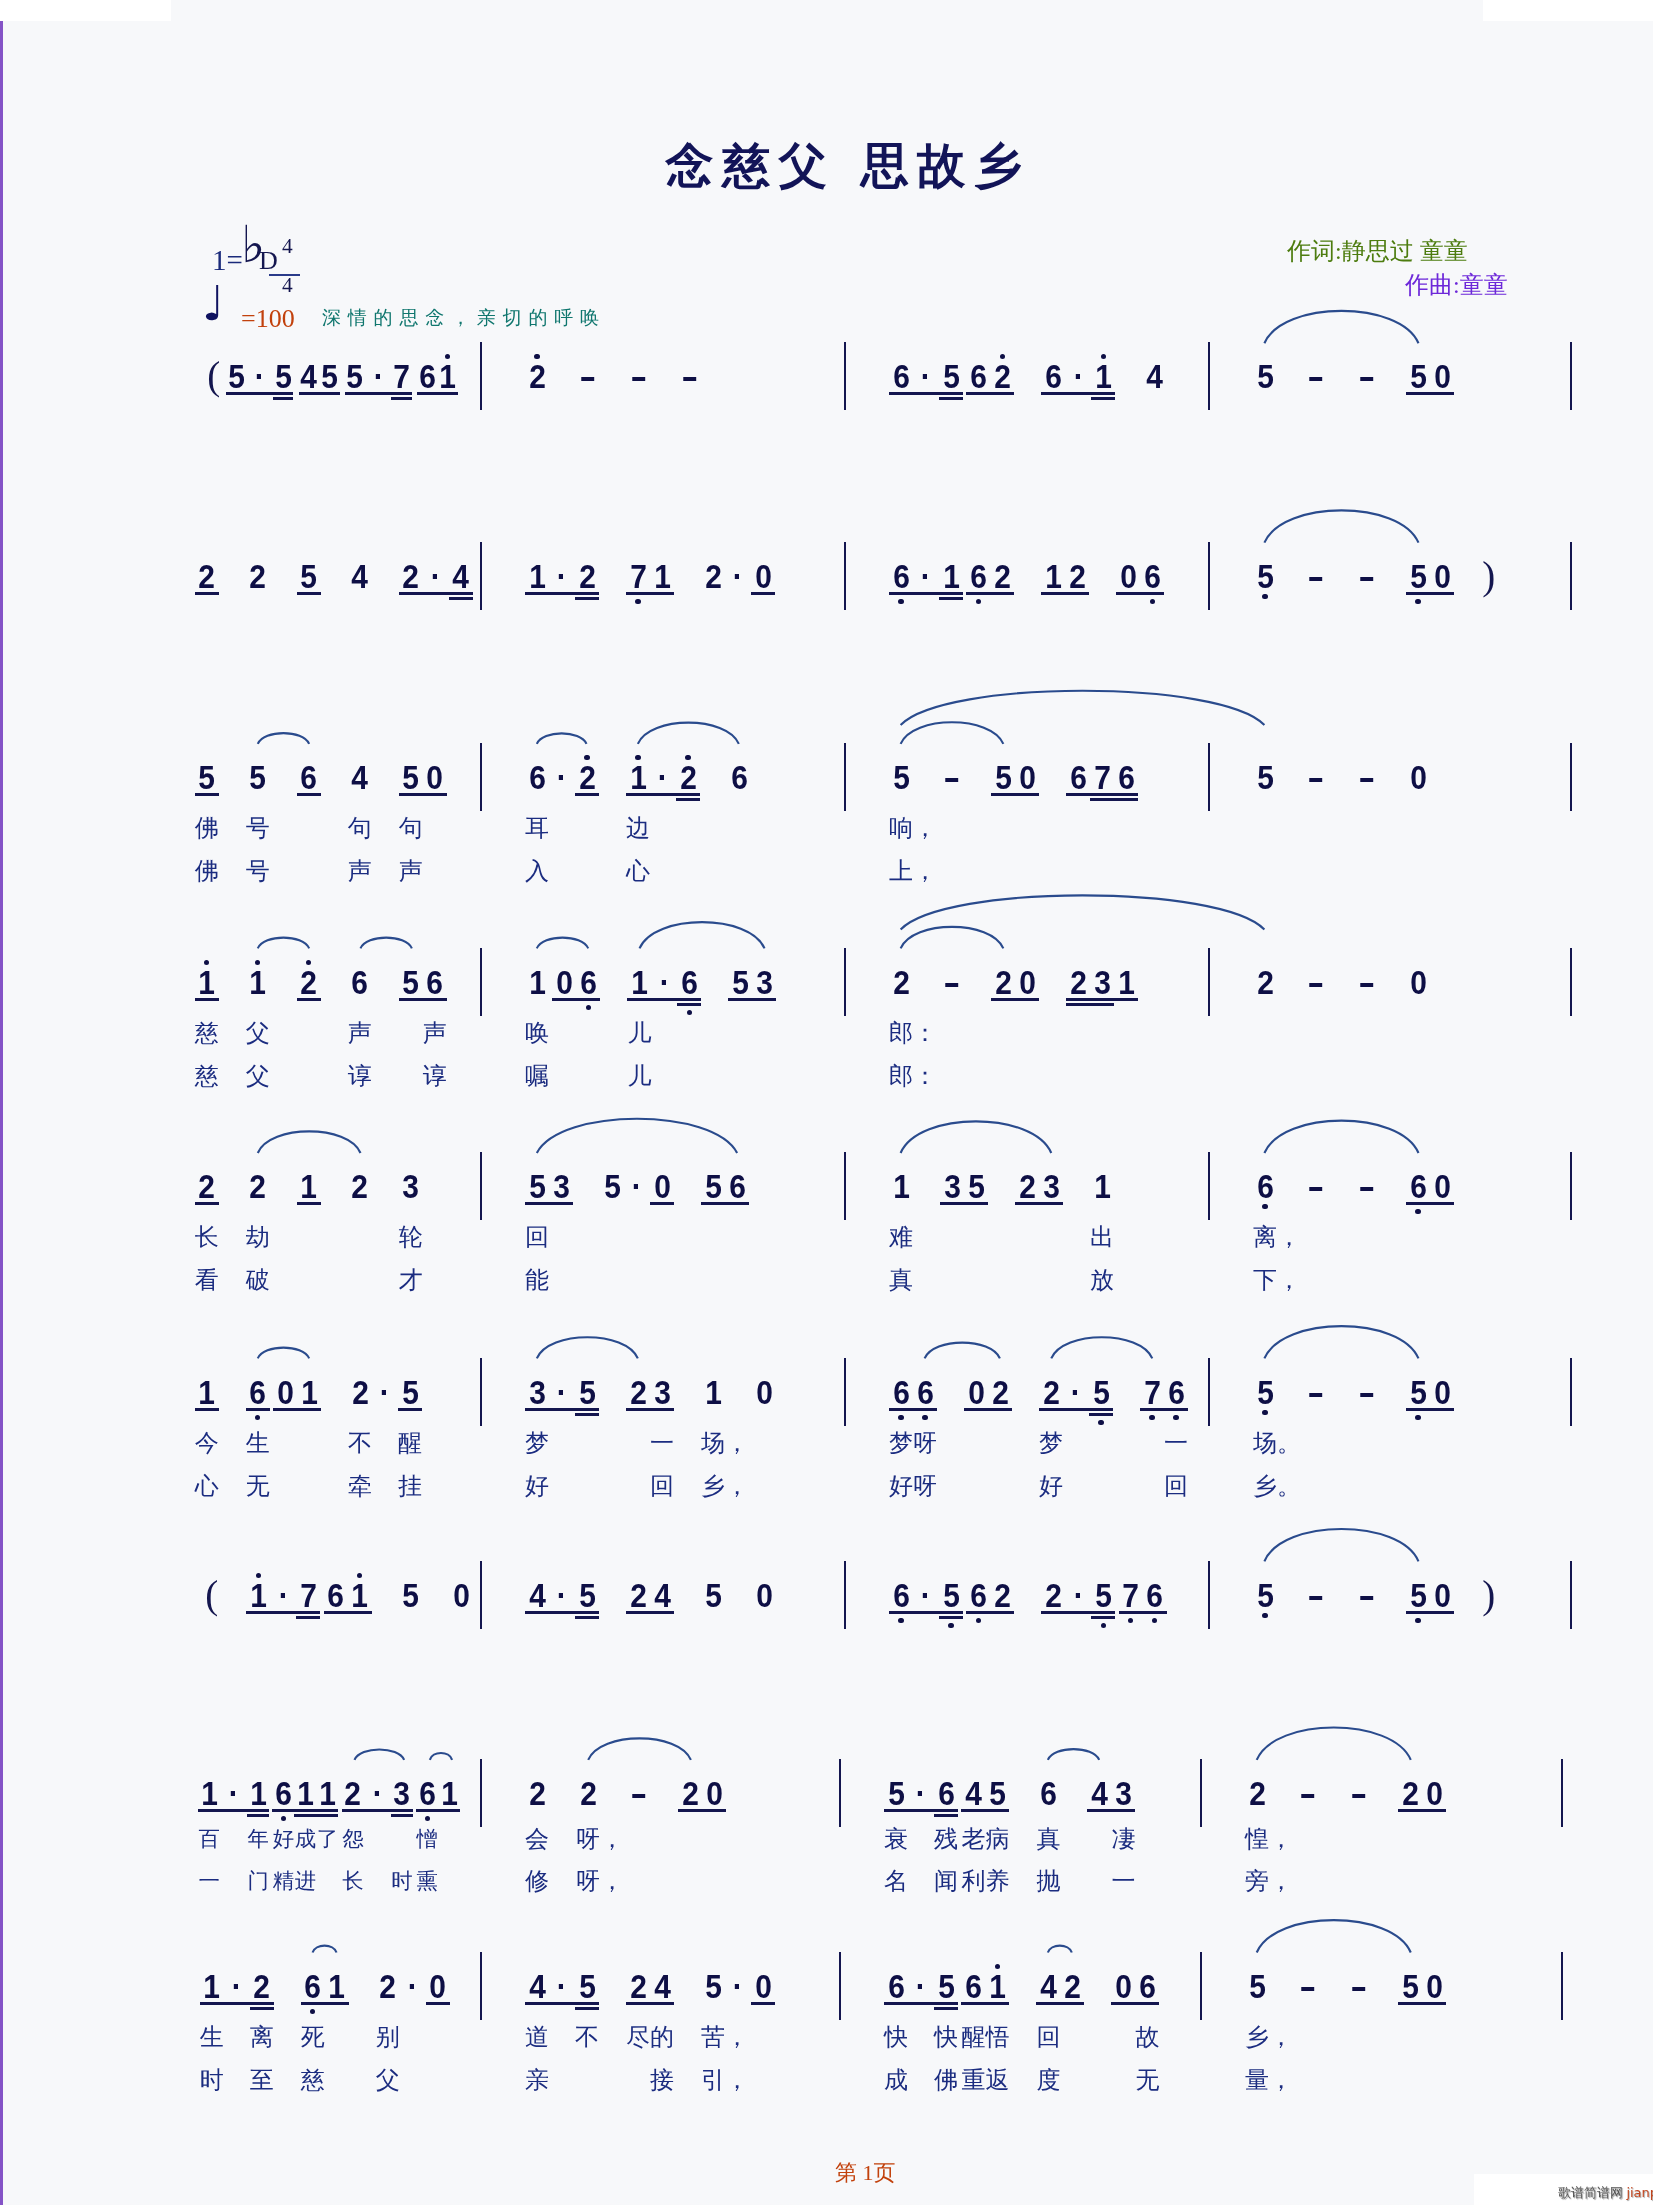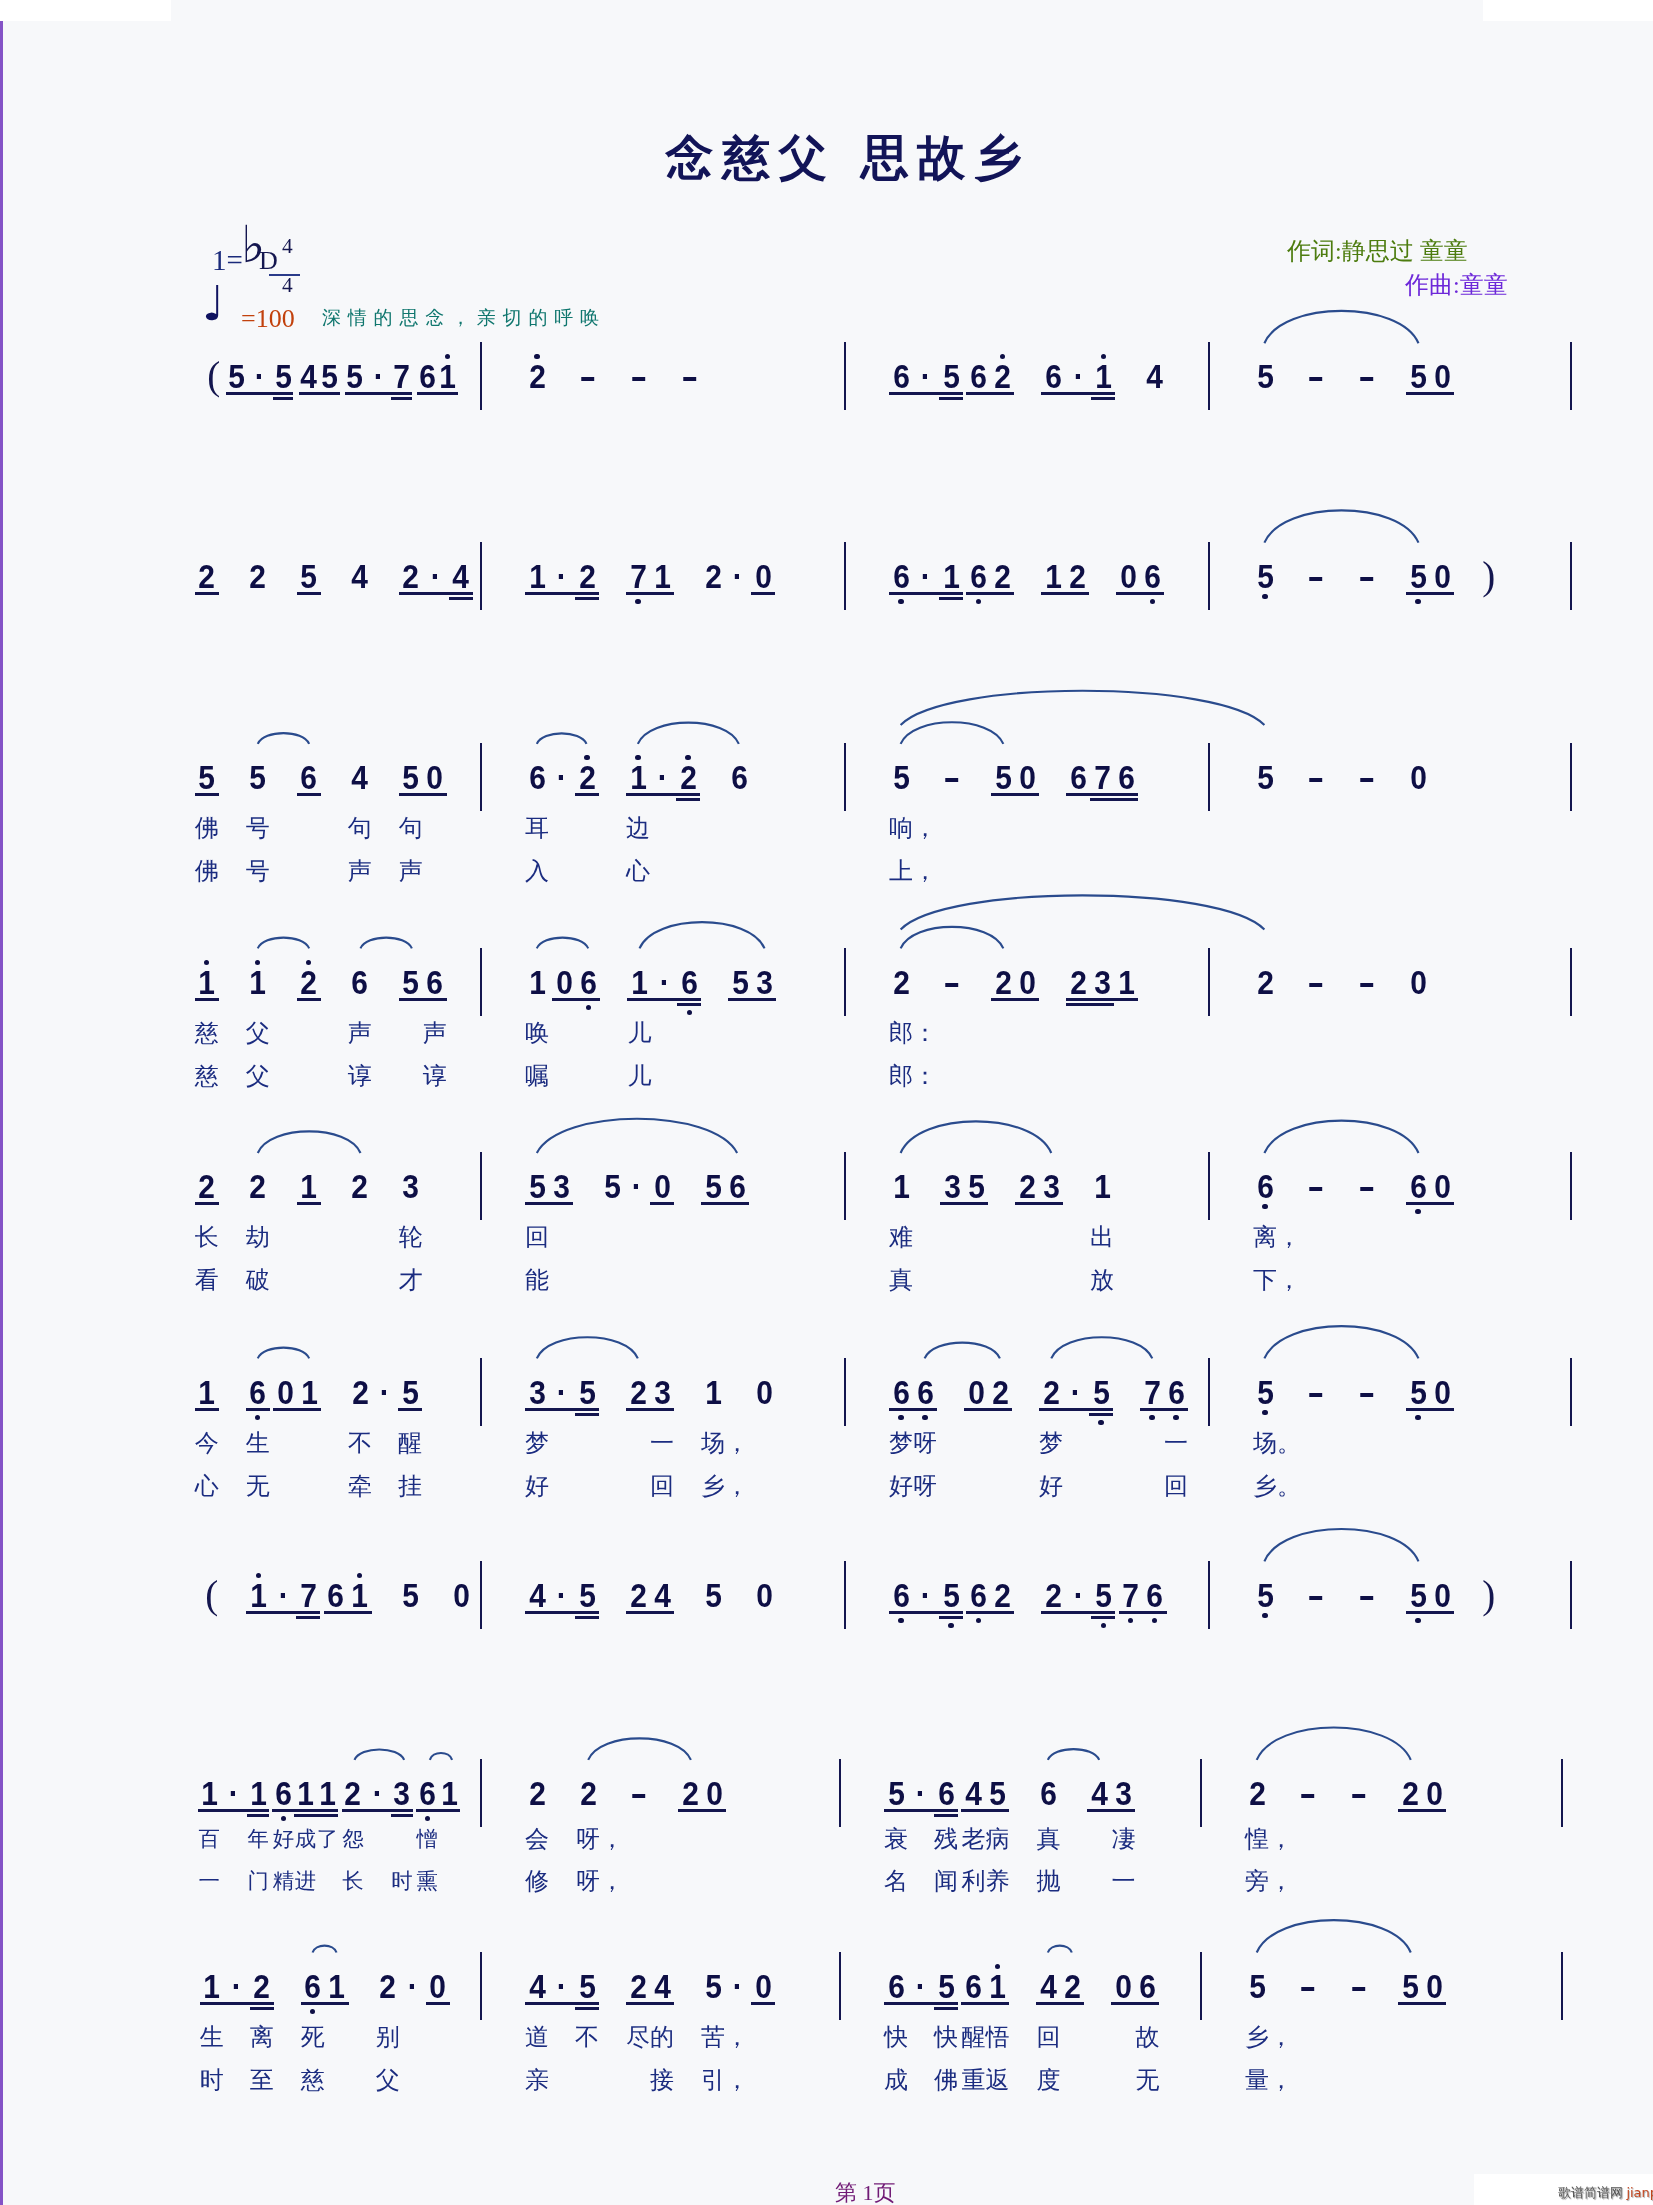--- a/index.html
+++ b/index.html
@@ -2,21 +2,21 @@
 <html style="font-size:13.7px"><head>
 <meta charset="utf-8">
 <style>
   html,body{margin:0;padding:0;}
   body{width:1654px;height:2205px;position:relative;overflow:hidden;background:#f7f8fa;font-family:"Liberation Serif",serif;color:#0e0f45;}
   .topbox{position:absolute;top:0;height:21.4px;background:#ffffff;}
   .topbox.left{left:0;width:171px;}
   .topbox.right{left:1483px;width:171px;}
   .edge-line{position:absolute;left:0;top:21.4px;width:2.6px;bottom:0;background:#8453c6;}
 
-  .title{position:absolute;left:848px;top:130px;transform:translateX(-50%);font:700 48px/55px "DejaVu Sans",sans-serif;letter-spacing:8.6px;color:#121458;white-space:nowrap;}
+  .title{position:absolute;left:848px;top:138px;transform:translateX(-50%);font:700 48px/55px "DejaVu Sans",sans-serif;letter-spacing:8.6px;color:#121458;white-space:nowrap;}
 
   .keysig span,.tempo span,.credits span{position:absolute;white-space:nowrap;}
   .k-tonic{left:212px;top:245px;font:400 29px/31px "Liberation Serif",serif;color:#1a2a7a;}
   .k-flat{left:241px;top:219px;font:400 51px/51px "DejaVu Sans",sans-serif;color:#14164f;}
   .k-key{left:259px;top:247px;font:400 26px/27px "Liberation Serif",serif;color:#14164f;}
   .k-num{left:282px;top:235px;font:400 21.4px/22px "Liberation Serif",serif;color:#14164f;}
   .k-bar{left:269px;top:274px;width:31px;height:1.7px;background:#2a3b8a;}
   .k-den{left:282px;top:274px;font:400 21.4px/22px "Liberation Serif",serif;color:#14164f;}
   .t-note{left:202px;top:276px;font:400 48px/55px "DejaVu Sans",sans-serif;color:#0f1260;}
   .t-bpm{left:241px;top:305px;font:400 26px/27px "Liberation Serif",serif;color:#c2410c;}
@@ -53,21 +53,21 @@
   .l0 .m0 .tok.digit{width:20.5px}.l0 .m0 .tok.aug{width:26px}
   .l7 .m0{gap:3.4px;padding-left:5.1px}
   .l7 .m0 .tok.digit{width:22px}.l7 .m0 .tok.aug{width:27px}
   .l7 .m0 .ly{font-size:21.4px;left:calc(50% - 10.7px)}
   .l6 .m0{padding-left:11px}
   .l8 .m0{padding-left:6.8px}
 
   #slurs{position:absolute;left:0;top:0;width:1654px;height:2205px;pointer-events:none;}
   #slurs path{fill:none;stroke:#2a4b8d;stroke-width:2.5;}
 
-  .footer-page{position:absolute;left:835px;top:2160px;font:400 22px/26px "Liberation Serif",serif;color:#701a75;margin-top:20px;}
+  .footer-page{position:absolute;left:835px;top:2160px;font:400 22px/26px "Liberation Serif",serif;color:#c2410c;}
   .wm-box{position:absolute;left:1474px;top:2174px;width:180px;height:31px;background:#ffffff;}
   .wm-text{position:absolute;left:1526px;top:2184px;font:400 13px/17px "DejaVu Sans",sans-serif;white-space:nowrap;}
   .wm-site{color:#555555;text-shadow:0.9px 0.9px 0.9px #999;margin-left:32px;}
   .wm-domain{color:#c2461f;text-shadow:0.9px 0.9px 0.9px #aaa;margin-left:3.4px;text-align:center;}
 </style>
 </head>
 <body>
 
 <div class="topbox left"></div>
 <div class="topbox right"></div>

